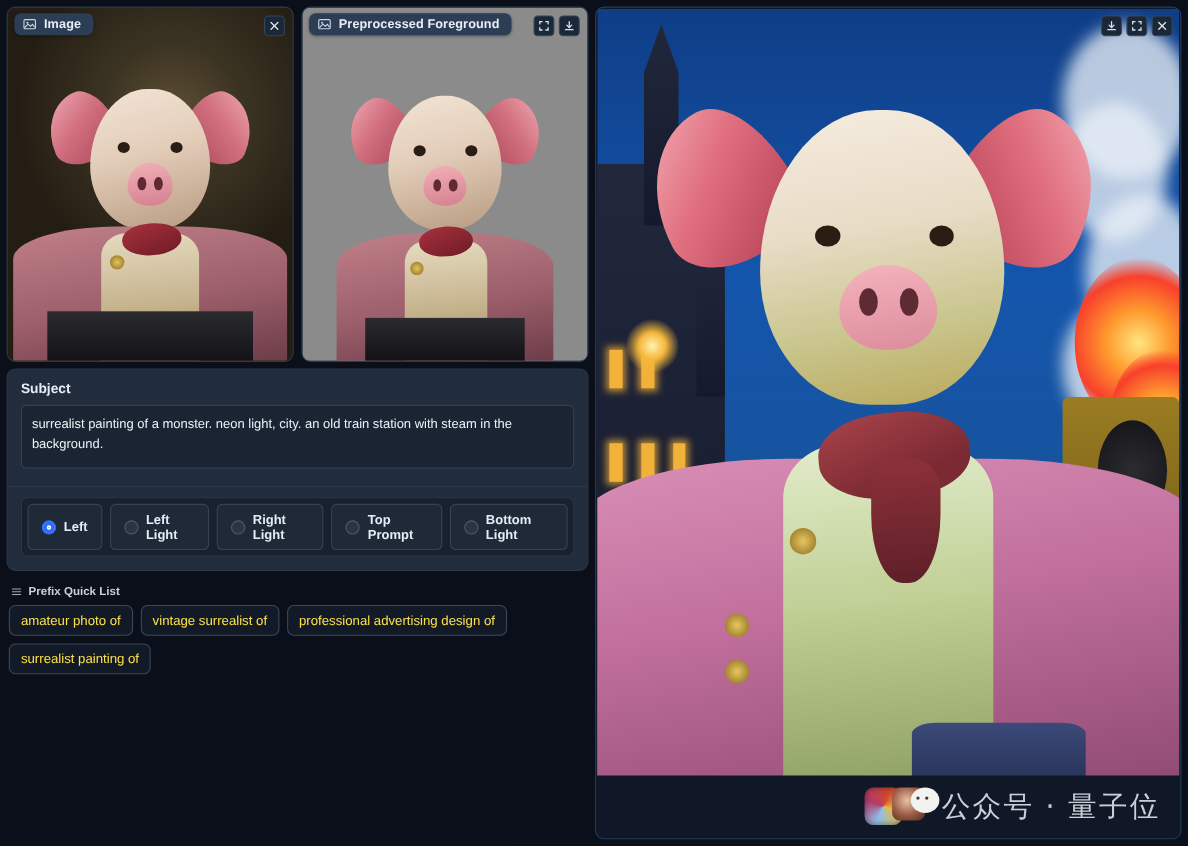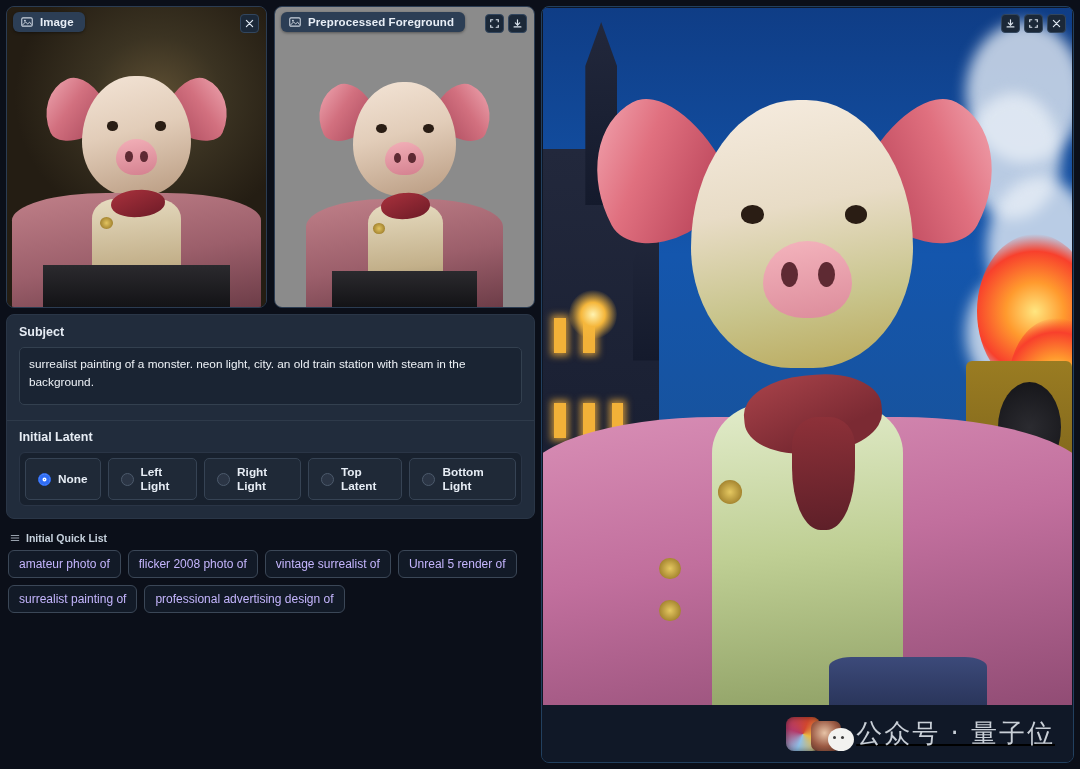--- a/index.html
+++ b/index.html
@@ -91,33 +91,33 @@
          background:#2b3545; flex:none; }
   .radio-opt.on .dot { background:#2f6df5; border-color:#2f6df5;
          box-shadow: inset 0 0 0 3.5px #2f6df5, inset 0 0 0 5px #ffffff; }
 
   
   .ql-head { display:flex; align-items:center; gap:6px;
              color:#c7d2de; font-size:10.5px; font-weight:700; padding: 3px 4px 6px 4px; }
   .ql-head svg { width:10px; height:10px; display:block; opacity:.8; }
   .pills { display:flex; flex-wrap:wrap; gap:7px; padding: 0 2px; }
   .pill { background:#121a27; border:1px solid #3b4757; border-radius:6px;
-          color:#c4b5fd; font-size:12px; padding:6px 10px; cursor:pointer;
+          color:#fde047; font-size:12px; padding:6px 10px; cursor:pointer;
           white-space:nowrap; }
 
   
   .right-col { width: 539px; height: 769px; padding: 6px 6px 6px 0; }
   .result-panel { position:relative; width:100%; height:100%;
                   background:#0f1624; border:1px solid #22405f; border-radius:8px;
                   overflow:hidden; }
   .result-img { position:absolute; left:1px; right:1px; top:1px; height:705px; overflow:hidden; }
   .result-footer { position:absolute; left:0; right:0; bottom:0; height:57px;
                    background:#101827; display:flex; align-items:center;
                    justify-content:flex-end; padding-right:18px; }
-  .wm { display:flex; align-items:flex-end;text-decoration:underline; }
+  .wm { display:flex; align-items:flex-start; }
   .wm-ico { width:34px; height:34px; border-radius:8px; flex:none;
             background: conic-gradient(from 20deg,#d2472f,#e8bb45,#8fc0e8,#b43a6a,#d2472f);
             box-shadow: inset 0 0 6px rgba(0,0,0,.5); }
   .wm-ico2 { width:30px; height:30px; border-radius:7px; margin-left:-9px; flex:none;
              background: radial-gradient(circle at 45% 40%,#e7c3a6 0%, #9b5a44 55%, #4d2a20 100%); }
   .wm-chat { width:26px; height:23px; border-radius:50%; background:#f2f2f0;
              margin-left:-13px; position:relative; flex:none; }
   .wm-chat:after { content:""; position:absolute; left:5px; top:8px;
                    width:3px; height:3px; border-radius:50%; background:#3a3a3a;
                    box-shadow: 8px 0 0 #3a3a3a; }
@@ -234,61 +234,58 @@
           </div>
         </div>
       </div>
 
     </div>
 
     <div class="form-card">
       <div class="field-label">Subject</div>
       <textarea class="textarea" placeholder="" style="">surrealist painting of a monster. neon light, city. an old train station with steam in the background.</textarea>
       <div class="divider"></div>
-      <div class="field-label">Initial Latent</div>
       <div class="radio-bar">
         <div class="radio-opt on">
           <span class="dot"></span>
-          <span>None</span>
+          <span>Left</span>
         </div>
         <div class="radio-opt">
           <span class="dot"></span>
           <span>Left Light</span>
         </div>
         <div class="radio-opt">
           <span class="dot"></span>
           <span>Right Light</span>
         </div>
         <div class="radio-opt">
           <span class="dot"></span>
-          <span>Top Latent</span>
+          <span>Top Prompt</span>
         </div>
         <div class="radio-opt">
           <span class="dot"></span>
           <span>Bottom Light</span>
         </div>
       </div>
     </div>
 
     <div style="margin-top:4px;">
       <div class="ql-head">
         <svg viewBox="0 0 16 16" stroke="currentColor" stroke-width="1.5" stroke-linecap="round">
           <path d="M2 4h12"></path>
             <path d="M2 8h12"></path>
             <path d="M2 12h12"></path>
         </svg>
-        <span>Initial Quick List</span>
+        <span>Prefix Quick List</span>
       </div>
       <div class="pills">
         <div class="pill">amateur photo of</div>
-        <div class="pill">flicker 2008 photo of</div>
         <div class="pill">vintage surrealist of</div>
-        <div class="pill">Unreal 5 render of</div>
+        <div class="pill">professional advertising design of</div>
         <div class="pill">surrealist painting of</div>
-        <div class="pill">professional advertising design of</div>
       </div>
     </div>
 
 
   </div>
 
   <div class="right-col">
     <div class="result-panel">
 
       <div class="result-img">

